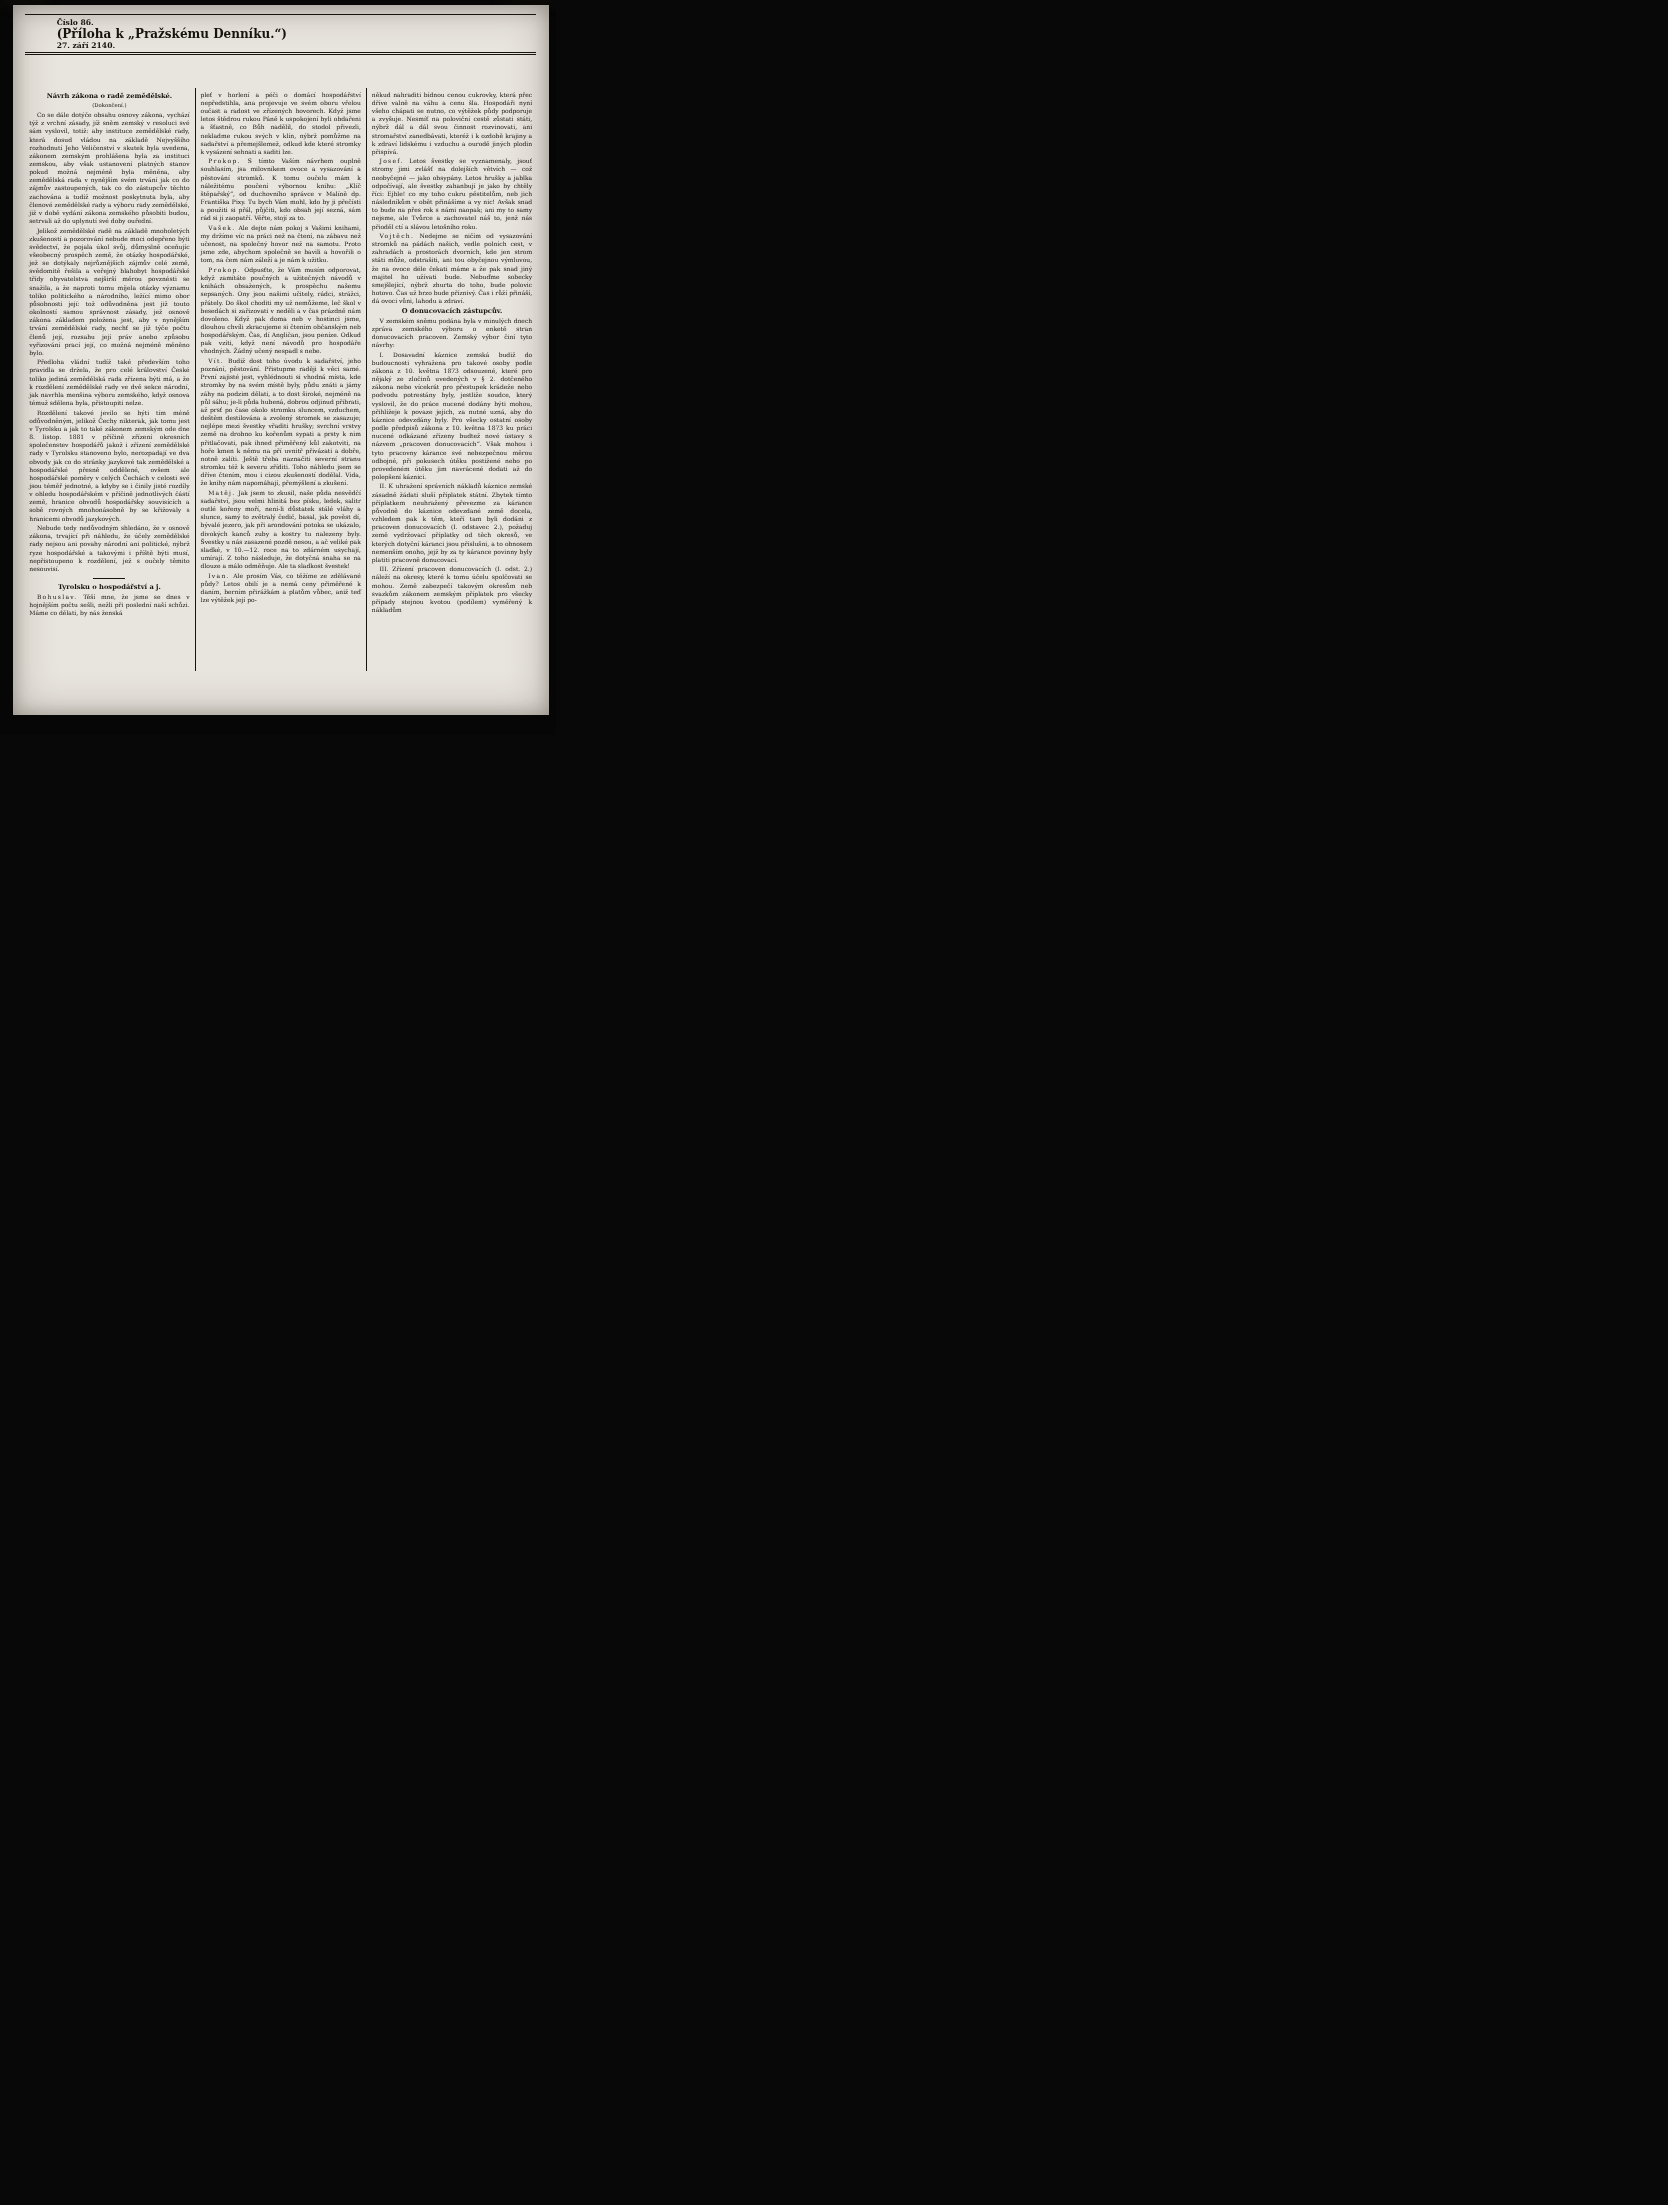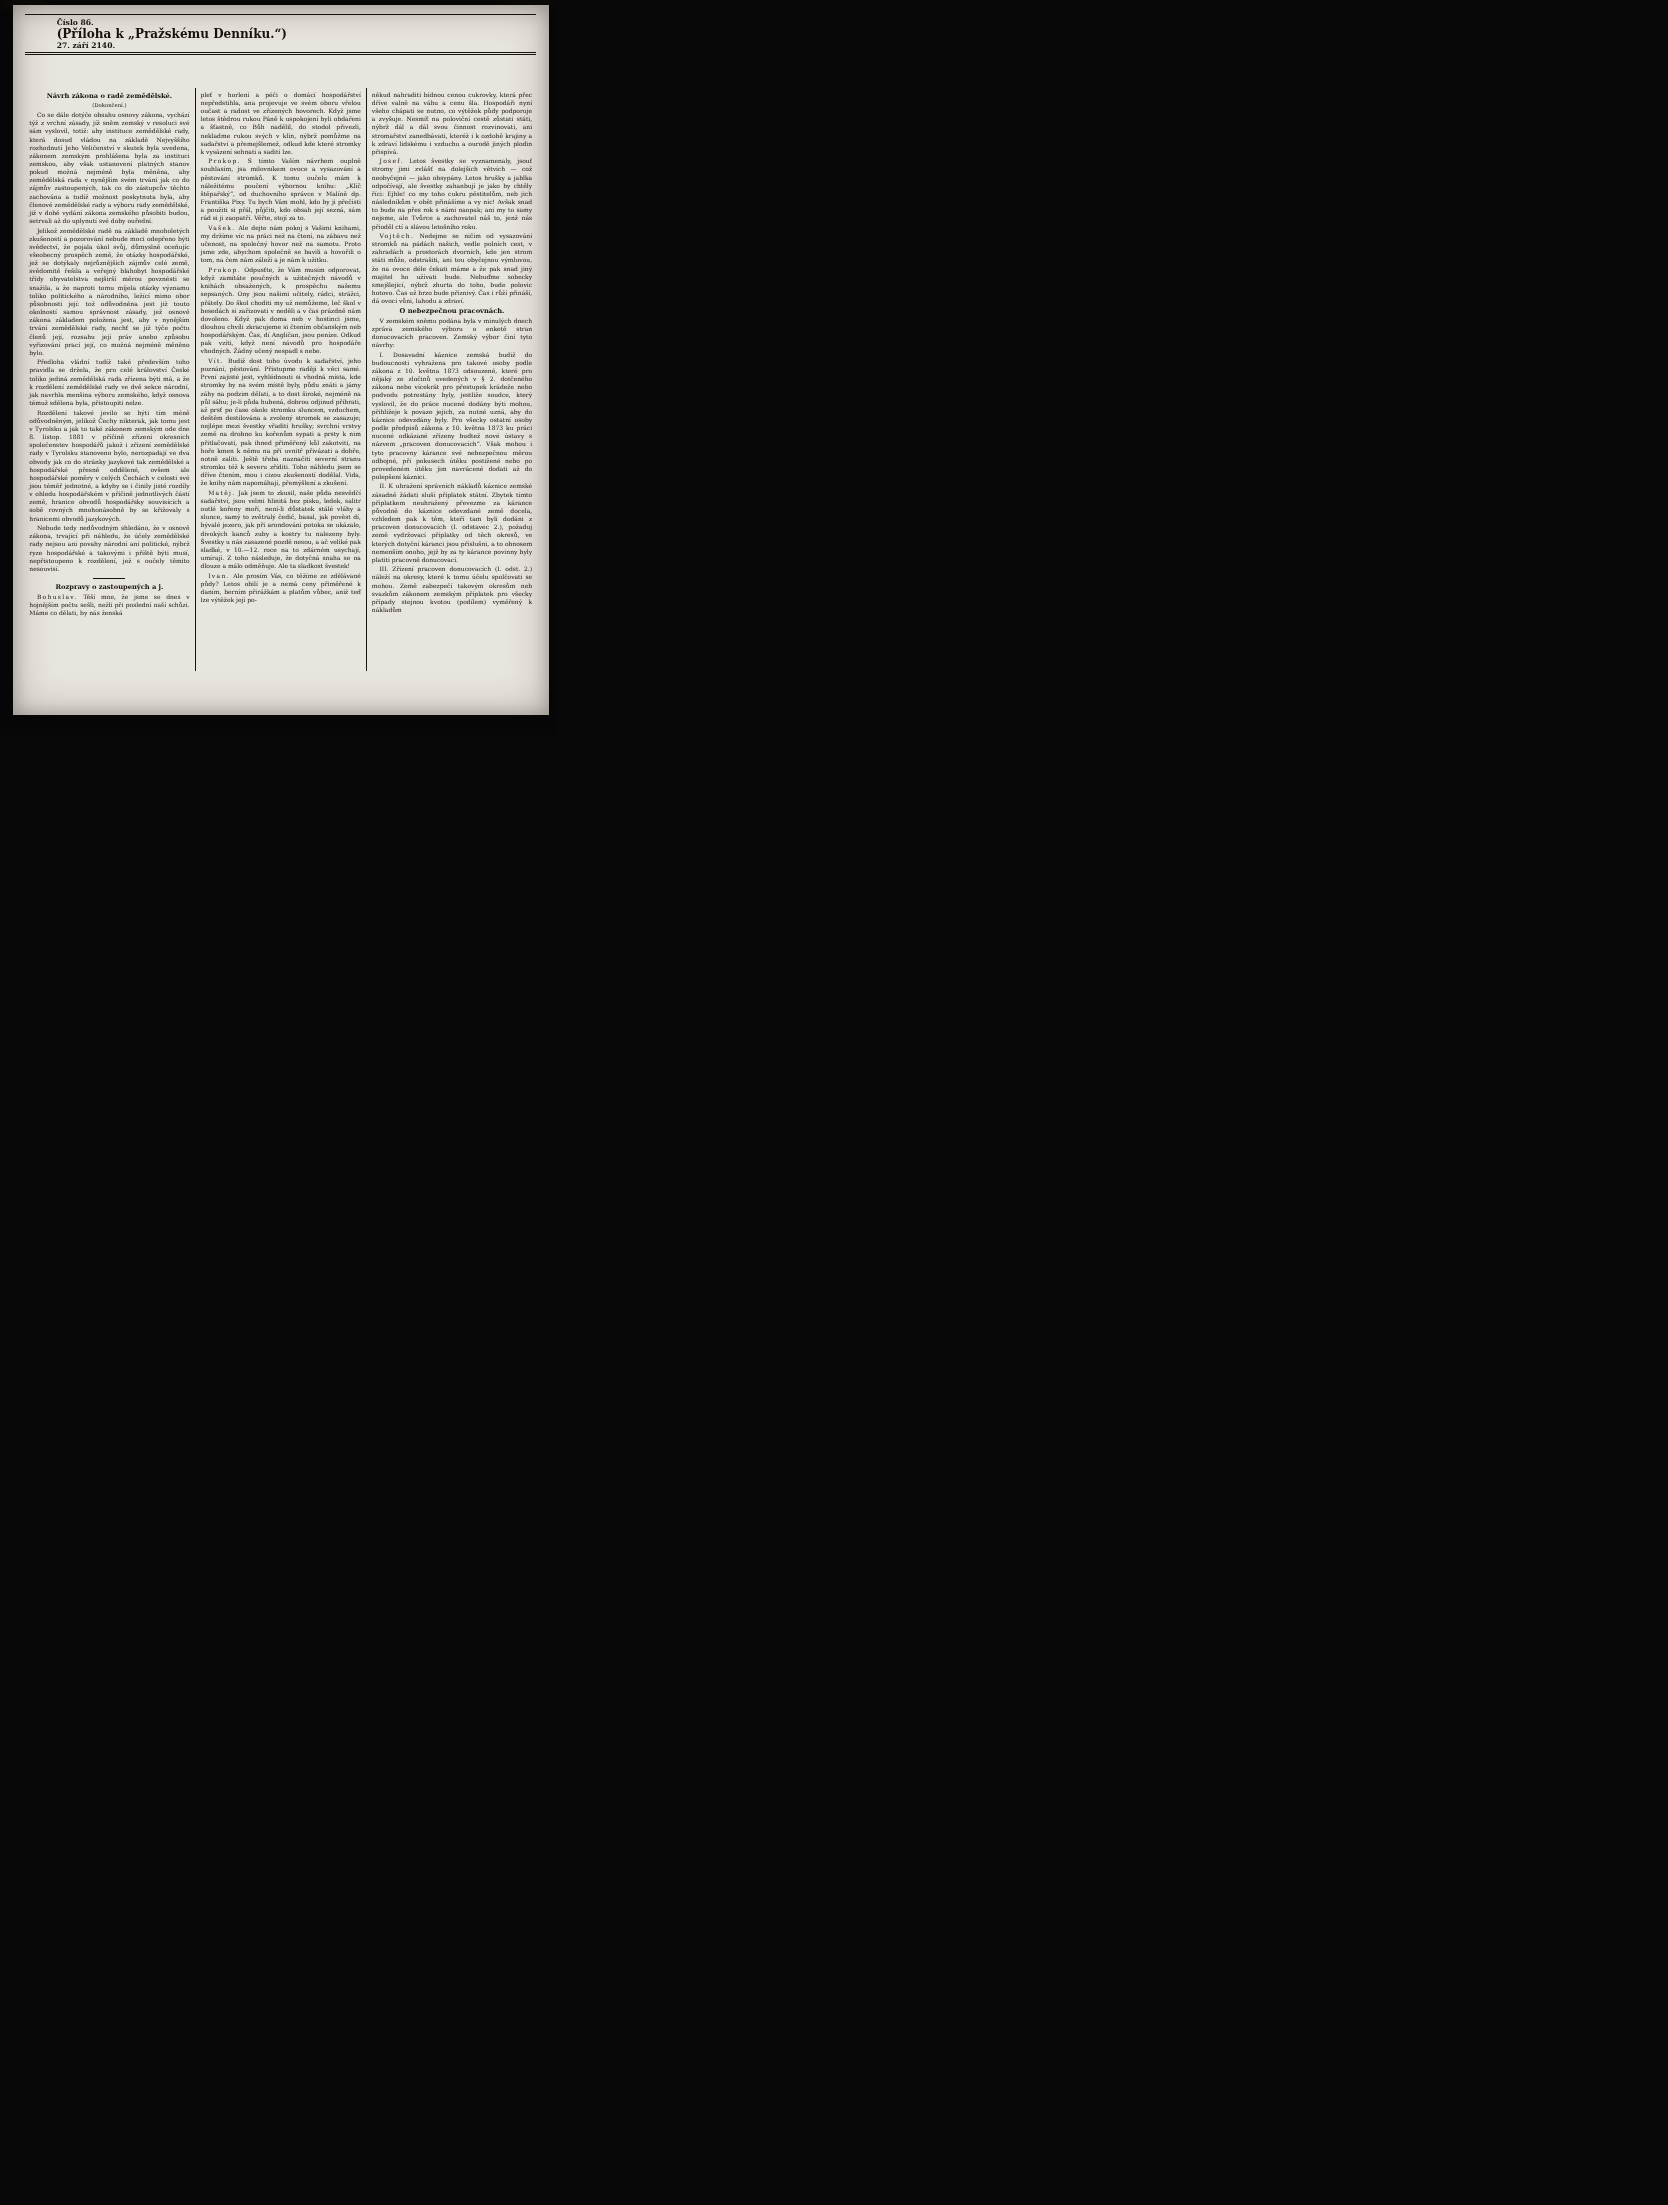--- a/index.html
+++ b/index.html
@@ -45,37 +45,37 @@
     <div class="columns">
       <div class="column">
           <div class="col-heading">Návrh zákona o radě zemědělské.</div>
           <div class="col-subheading">(Dokončení.)</div>
           <p>Co se dále dotýče obsahu osnovy zákona, vychází týž z vrchní zásady, jíž sněm zemský v resoluci své sám vyslovil, totiž: aby instituce zemědělské rady, která dosud vládou na základě Nejvyššího rozhodnutí Jeho Veličenství v skutek byla uvedena, zákonem zemským prohlášena byla za instituci zemskou, aby však ustanovení platných stanov pokud možná nejméně byla měněna, aby zemědělská rada v nynějším svém trvání jak co do zájmův zastoupených, tak co do zástupcův těchto zachována a tudíž možnost poskytnuta byla, aby členové zemědělské rady a výboru rady zemědělské, již v době vydání zákona zemského působiti budou, setrvali až do uplynutí své doby ouřední.</p>
           <p>Jelikož zemědělské radě na základě mnoholetých zkušeností a pozorování nebude moci odepřeno býti svědectví, že pojala úkol svůj, důmyslně oceňujíc všeobecný prospěch země, že otázky hospodářské, jež se dotýkaly nejrůznějších zájmův celé země, svědomitě řešila a veřejný blahobyt hospodářské třídy obyvatelstva nejširší měrou povznésti se snažila, a že naproti tomu míjela otázky významu toliko politického a národního, ležící mimo obor působnosti její: tož odůvodněna jest již touto okolností samou správnost zásady, jež osnově zákona základem položena jest, aby v nynějším trvání zemědělské rady, nechť se již týče počtu členů její, rozsahu její práv anebo způsobu vyřizování prací její, co možná nejméně měněno bylo.</p>
           <p>Předloha vládní tudíž také především toho pravidla se držela, že pro celé království České toliko jediná zemědělská rada zřízena býti má, a že k rozdělení zemědělské rady ve dvě sekce národní, jak navrhla menšina výboru zemského, když osnova témuž sdělena byla, přistoupiti nelze.</p>
           <p>Rozdělení takové jevilo se býti tím méně odůvodněným, jelikož Čechy nikterak, jak tomu jest v Tyrolsku a jak to také zákonem zemským ode dne 8. listop. 1881 v příčině zřízení okresních společenstev hospodářů jakož i zřízení zemědělské rady v Tyrolsku stanoveno bylo, nerozpadají ve dva obvody jak co do stránky jazykové tak zemědělské a hospodářské přesně oddělené, ovšem ale hospodářské poměry v celých Čechách v celosti své jsou téměř jednotné, a kdyby se i činily jisté rozdíly v ohledu hospodářském v příčině jednotlivých částí země, hranice obvodů hospodářsky souvisících a sobě rovných mnohonásobně by se křižovaly s hranicemi obvodů jazykových.</p>
           <p>Nebude tedy nedůvodným shledáno, že v osnově zákona, trvající při náhledu, že účely zemědělské rady nejsou ani povahy národní ani politické, nýbrž ryze hospodářské a takovými i příště býti musí, nepřistoupeno k rozdělení, jež s oučely těmito nesouvisí.</p>
           <div class="sep-rule"></div>
-          <div class="col-heading">Rozpravy o zastoupených a j.</div>
+          <div class="col-heading">Tyrolsku o hospodářství a j.</div>
           <p><span class="speaker">Bohuslav.</span> Těší mne, že jsme se dnes v hojnějším počtu sešli, nežli při poslední naší schůzi. Máme co dělati, by nás ženská</p>
         </div>
       <div class="column">
           <p class="noindent">pleť v horlení a péči o domácí hospodářství nepředstihla, ana projevuje ve svém oboru vřelou oučast a radost ve zřízených hovorech. Když jsme letos štědrou rukou Páně k uspokojení byli obdařeni a šťastně, co Bůh nadělil, do stodol přivezli, nekladme rukou svých v klín, nýbrž pomůžme na sadařství a přemejšlemež, odkud kde které stromky k vysázení sehnati a saditi lze.</p>
           <p><span class="speaker">Prokop.</span> S tímto Vaším návrhem ouplně souhlasím, jsa milovníkem ovoce a vysazování a pěstování stromků. K tomu oučelu mám k náležitému poučení výbornou knihu: „Klíč štěpařský“, od duchovního správce v Malíně dp. Františka Pixy. Tu bych Vám mohl, kdo by ji přečísti a použiti si přál, půjčiti, kdo obsah její sezná, sám rád si ji zaopatří. Věřte, stojí za to.</p>
           <p><span class="speaker">Vašek.</span> Ale dejte nám pokoj s Vašimi knihami, my držíme víc na práci než na čtení, na zábavu než učenost, na společný hovor než na samotu. Proto jsme zde, abychom společně se bavili a hovořili o tom, na čem nám záleží a je nám k užitku.</p>
           <p><span class="speaker">Prokop.</span> Odpusťte, že Vám musím odporovat, když zamítáte poučných a užitečných návodů v knihách obsažených, k prospěchu našemu sepsaných. Ony jsou našimi učitely, rádci, strážci, přátely. Do škol choditi my už nemůžeme, leč škol v besedách si zařizovati v neděli a v čas prázdně nám dovoleno. Když pak doma neb v hostinci jsme, dlouhou chvíli zkracujeme si čtením občanským neb hospodářským. Čas, dí Angličan, jsou peníze. Odkud pak vzíti, když není návodů pro hospodáře vhodných. Žádný učený nespadl s nebe.</p>
           <p><span class="speaker">Vít.</span> Budiž dost toho úvodu k sadařství, jeho poznání, pěstování. Přistupme raději k věci samé. První zajisté jest, vyhlédnouti si vhodná místa, kde stromky by na svém místě byly, půdu znáti a jámy záhy na podzim dělati, a to dost široké, nejméně na půl sáhu; je-li půda hubená, dobrou odjinud přibrati, až prsť po čase okolo stromku sluncem, vzduchem, deštěm destilována a zvolený stromek se zasazuje; nejlépe mezi švestky vřaditi hrušky; svrchní vrstvy země na drobno ku kořenům sypati a prsty k nim přitlačovati, pak ihned přiměřený kůl zakotviti, na hoře kmen k němu na pří uvnitř přivázati a dobře, notně zalíti. Ještě třeba naznačiti severní stranu stromku též k severu zříditi. Toho náhledu jsem se dříve čtením, mou i cizou zkušeností dodělal. Vida, že knihy nám napomáhají, přemýšlení a zkušení.</p>
           <p><span class="speaker">Matěj.</span> Jak jsem to zkusil, naše půda nesvědčí sadařství, jsou velmi hlinitá bez písku, ledek, salitr outlé kořeny moří, není-li důstatek stálé vláhy a slunce, samý to zvětralý čedič, basal, jak pověst dí, bývalé jezero, jak při arondování potoka se ukázalo, divokých kanců zuby a kostry tu nalezeny byly. Švestky u nás zasazené pozdě nesou, a ač veliké pak sladké, v 10.—12. roce na to zdárném usychají, umírají. Z toho následuje, že dotyčná snaha se na dlouze a málo odměňuje. Ale ta sladkost švestek!</p>
           <p><span class="speaker">Ivan.</span> Ale prosím Vás, co těžíme ze zdělávané půdy? Letos obilí je a nemá ceny přiměřené k daním, berním přirážkám a platům vůbec, aniž teď lze výtěžek její po-</p>
         </div>
       <div class="column">
           <p class="noindent">někud nahraditi bídnou cenou cukrovky, která přec dříve valně na váhu a cenu šla. Hospodáři nyní všeho chápati se nutno, co výtěžek půdy podporuje a zvyšuje. Nesmíť na poloviční cestě zůstati státi, nýbrž dál a dál svou činnost rozvinovati, ani stromařství zanedbávati, kteréž i k ozdobě krajiny a k zdraví lidskému i vzduchu a ourodě jiných plodin přispívá.</p>
           <p><span class="speaker">Josef.</span> Letos švestky se vyznamenaly, jsouť stromy jimi zvlášť na dolejších větvích — což neobyčejné — jako obsypány. Letos hrušky a jablka odpočívají, ale švestky zahanbují je jako by chtěly říci: Ejhle! co my toho cukru pěstitelům, neb jich následníkům v obět přinášíme a vy nic! Avšak snad to bude na přes rok s námi naopak; ani my to samy nejsme, ale Tvůrce a zachovatel náš to, jenž nás přioděl ctí a slávou letošního roku.</p>
           <p><span class="speaker">Vojtěch.</span> Nedejme se ničím od vysazování stromků na pádách našich, vedle polních cest, v zahradách a prostorách dvorních, kde jen strom státi může, odstrašiti, ani tou obyčejnou výmluvou, že na ovoce déle čekati máme a že pak snad jiný majitel ho užívati bude. Nebuďme sobecky smejšlející, nýbrž zhurta do toho, bude polovic hotovo. Čas už brzo bude příznivý. Čas i růží přináší, dá ovoci vůni, lahodu a zdraví.</p>
-          <div class="col-heading">O nebezpečnou pracovnách.</div>
+          <div class="col-heading">O donucovacích zástupcův.</div>
           <p>V zemském sněmu podána byla v minulých dnech zpráva zemského výboru o enketě stran donucovacích pracoven. Zemský výbor činí tyto návrhy:</p>
           <p>I. Dosavadní káznice zemská budiž do budoucnosti vyhražena pro takové osoby podle zákona z 10. května 1873 odsouzené, které pro nějaký ze zločinů uvedených v § 2. dotčeného zákona nebo vícekrát pro přestupek krádeže nebo podvodu potrestány byly, jestliže soudce, který vyslovil, že do práce nucené dodány býti mohou, přihlížeje k povaze jejich, za nutné uzná, aby do káznice odevzdány byly. Pro všecky ostatní osoby podle předpisů zákona z 10. května 1873 ku práci nucené odkázané zřízeny budtež nové ústavy s názvem „pracoven donucovacích“. Však mohou i tyto pracovny kárance své nebezpečnou měrou odbojné, při pokusech útěku postižené nebo po provedeném útěku jim navrácené dodati až do polepšení káznici.</p>
           <p>II. K uhražení správních nákladů káznice zemské zásadně žádati sluší příplatek státní. Zbytek tímto příplatkem neuhražený převezme za kárance původně do káznice odevzdané země docela, vzhledem pak k těm, kteří tam byli dodáni z pracoven donucovacích (I. odstavec 2.), požaduj země vydržovací příplatky od těch okresů, ve kterých dotyční káranci jsou příslušni, a to obnosem nemenším onoho, jejž by za ty kárance povinny byly platiti pracovně donucovací.</p>
           <p>III. Zřízení pracoven donucovacích (I. odst. 2.) náleží na okresy, které k tomu účelu spolčovati se mohou. Země zabezpečí takovým okresům neb svazkům zákonem zemským příplatek pro všecky případy stejnou kvotou (podílem) vyměřený k nákladům</p>
         </div>
     </div>
   </div>
 </div>
 
 

